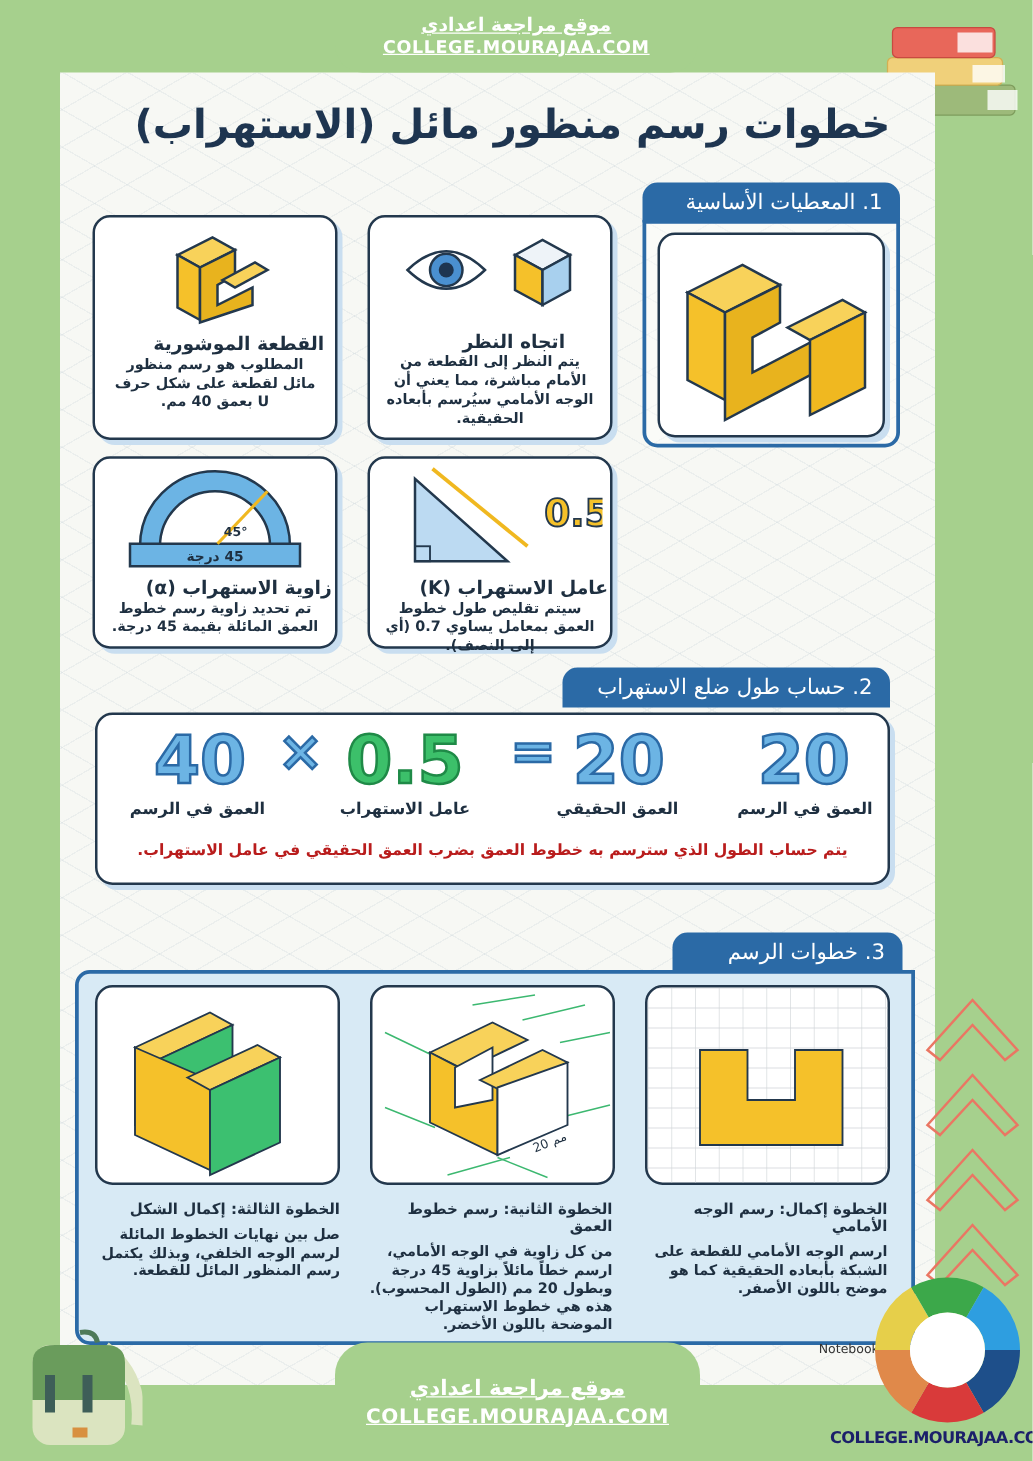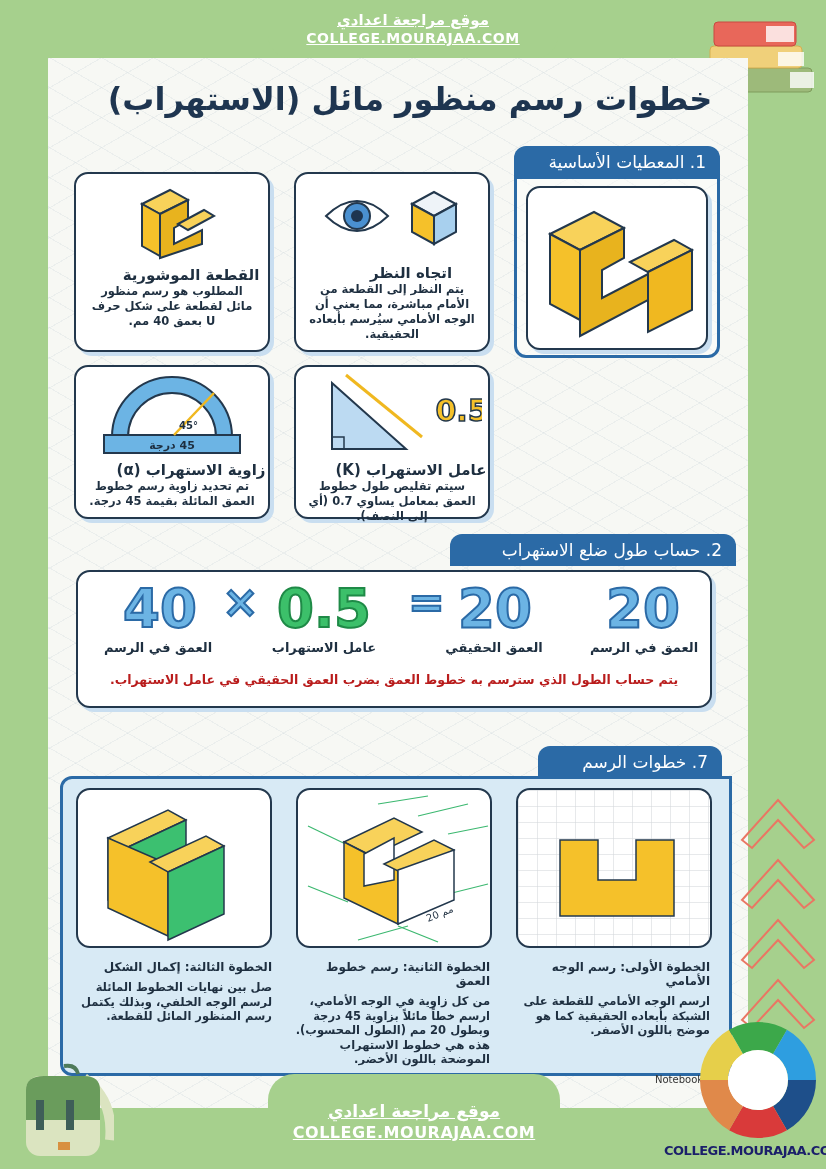--- a/index.html
+++ b/index.html
@@ -153,36 +153,36 @@
     <path d="M30,70 A60,60 0 0 1 150,70 L134,70 A44,44 0 0 0 46,70 Z" fill="#6cb4e4" stroke="#23384d" stroke-width="2"></path>
     <rect x="22" y="68" width="136" height="18" fill="#6cb4e4" stroke="#23384d" stroke-width="2"></rect>
     <line x1="92" y1="68" x2="132" y2="26" stroke="#f0b820" stroke-width="2.5"></line>
     <text x="116" y="62" font-size="10" font-weight="bold" fill="#1e2f40" font-family="DejaVu Sans, sans-serif">45°</text>
     <text x="90" y="82" text-anchor="middle" font-size="11" font-weight="bold" fill="#1e2f40" font-family="DejaVu Sans, sans-serif">45 درجة</text>
   </svg>
   <div class="ctitle">زاوية الاستهراب (α)</div>
   <div class="cdesc">تم تحديد زاوية رسم خطوط العمق المائلة بقيمة 45 درجة.</div>
 </div>
 
-<div class="section-tab" style="left:450px;top:534px;width:286px;text-align:right">2. حساب طول ضلع الاستهراب</div>
+<div class="section-tab" style="left:450px;top:534px;width:262px;text-align:right">2. حساب طول ضلع الاستهراب</div>
 <div class="formula-box">
   <div class="fnum" style="left:42px;top:6px;width:80px">40</div>
   <div class="fop" style="left:144px;top:4px">×</div>
   <div class="fnum green" style="left:196px;top:6px;width:100px">0.5</div>
   <div class="fop" style="left:330px;top:4px">=</div>
   <div class="fnum" style="left:372px;top:6px;width:90px">20</div>
   <div class="fnum" style="left:520px;top:6px;width:90px">20</div>
   <div class="flabel" style="left:20px;top:68px;width:120px">العمق في الرسم</div>
   <div class="flabel" style="left:186px;top:68px;width:120px">عامل الاستهراب</div>
   <div class="flabel" style="left:356px;top:68px;width:120px">العمق الحقيقي</div>
   <div class="flabel" style="left:506px;top:68px;width:120px">العمق في الرسم</div>
   <div class="fdesc">يتم حساب الطول الذي سترسم به خطوط العمق بضرب العمق الحقيقي في عامل الاستهراب.</div>
 </div>
 
-<div class="section-tab" style="left:538px;top:746px;width:184px;text-align:right">7. خطوات الرسم</div>
+<div class="section-tab" style="left:538px;top:746px;width:184px;text-align:right">3. خطوات الرسم</div>
 <div class="steps-frame"></div>
 
 <div class="step-img" style="left:516px;top:788px;width:196px;height:160px">
   <svg width="196" height="160" viewBox="0 0 196 160">
     <defs>
       <pattern id="g" width="19" height="16" patternUnits="userSpaceOnUse">
         <path d="M19 0 L0 0 0 16" fill="none" stroke="#cfd4d8" stroke-width="1"></path>
       </pattern>
     </defs>
     <rect width="196" height="160" fill="url(#g)"></rect>
@@ -216,21 +216,21 @@
     <polygon points="30,48 90,20 108,30 48,58" fill="#f8d25a" stroke="#23384d" stroke-width="1.5"></polygon>
     <polygon points="48,58 108,30 108,74 68,96" fill="#3cc070" stroke="#23384d" stroke-width="1.5"></polygon>
     <polygon points="30,48 48,58 48,96 68,96 68,110 30,110" fill="#f5c12a" stroke="#23384d" stroke-width="1.5"></polygon>
     <polygon points="30,48 90,74 90,146 30,118" fill="#f5c12a" stroke="#23384d" stroke-width="1.5"></polygon>
     <polygon points="72,72 128,46 146,56 90,82" fill="#f8d25a" stroke="#23384d" stroke-width="1.5"></polygon>
     <polygon points="90,82 146,56 146,124 90,150" fill="#3cc070" stroke="#23384d" stroke-width="1.5"></polygon>
   </svg>
 </div>
 
 <div class="step-text" style="left:514px;top:960px;width:196px">
-  <div class="st">الخطوة الأولى: رسم الوجه الأمامي</div>
+  <div class="st">الخطوة إكمال: رسم الوجه الأمامي</div>
   <div class="sd">ارسم الوجه الأمامي للقطعة على الشبكة بأبعاده الحقيقية كما هو موضح باللون الأصفر.</div>
 </div>
 <div class="step-text" style="left:294px;top:960px;width:196px">
   <div class="st">الخطوة الثانية: رسم خطوط العمق</div>
   <div class="sd">من كل زاوية في الوجه الأمامي، ارسم خطاً مائلاً بزاوية 45 درجة وبطول 20 مم (الطول المحسوب). هذه هي خطوط الاستهراب الموضحة باللون الأخضر.</div>
 </div>
 <div class="step-text" style="left:76px;top:960px;width:196px">
   <div class="st">الخطوة الثالثة: إكمال الشكل</div>
   <div class="sd">صل بين نهايات الخطوط المائلة لرسم الوجه الخلفي، وبذلك يكتمل رسم المنظور المائل للقطعة.</div>
 </div>

